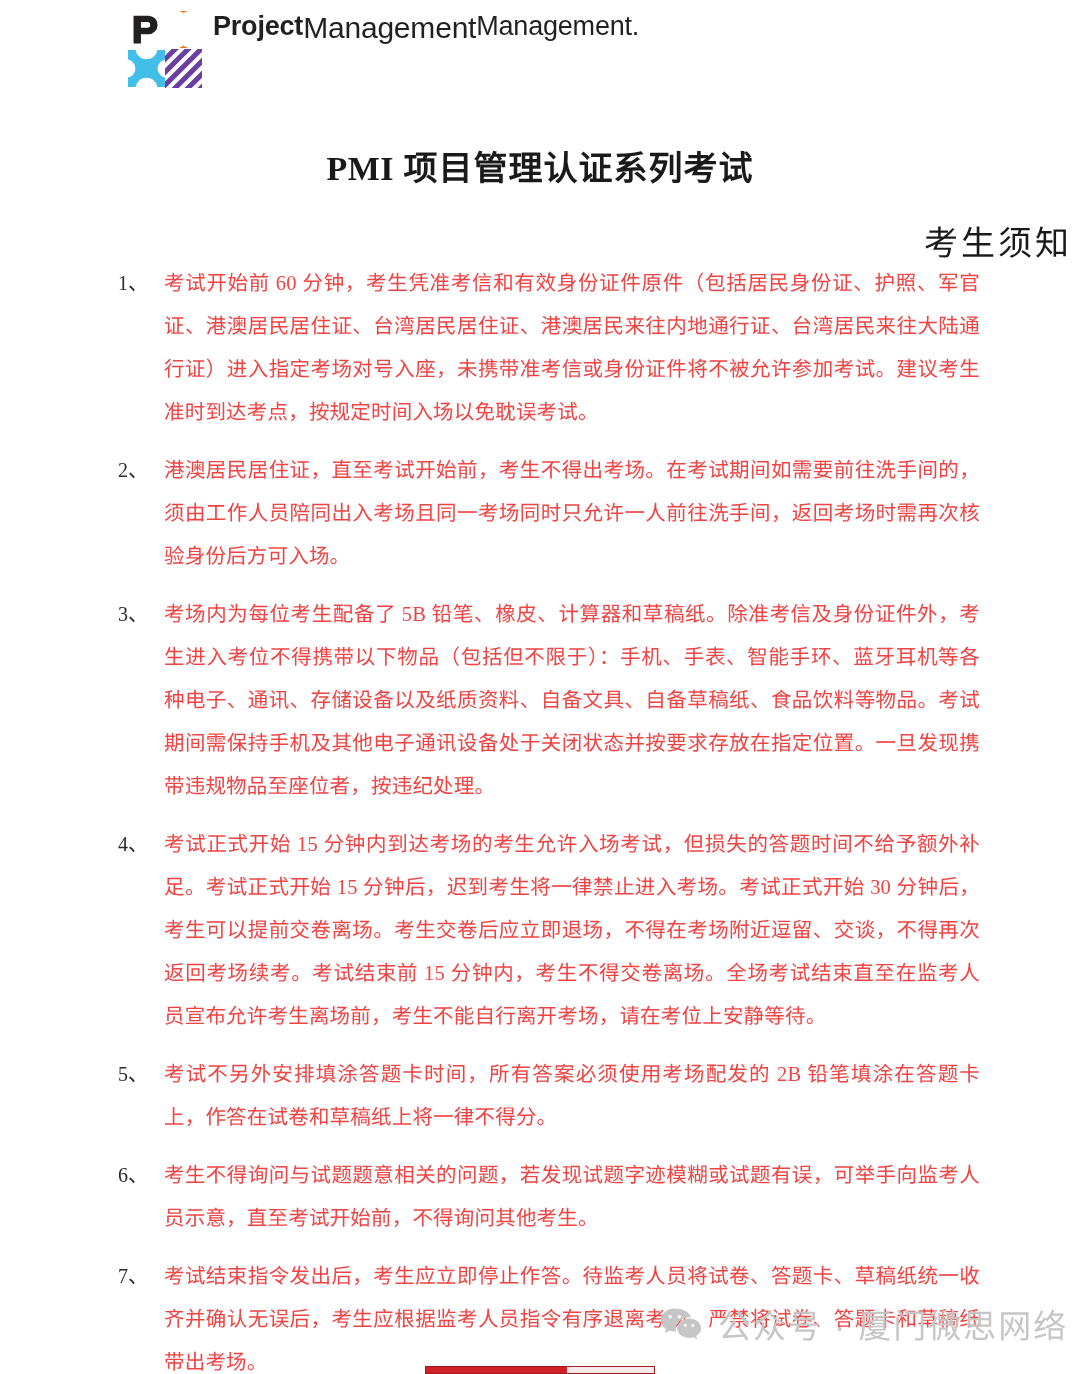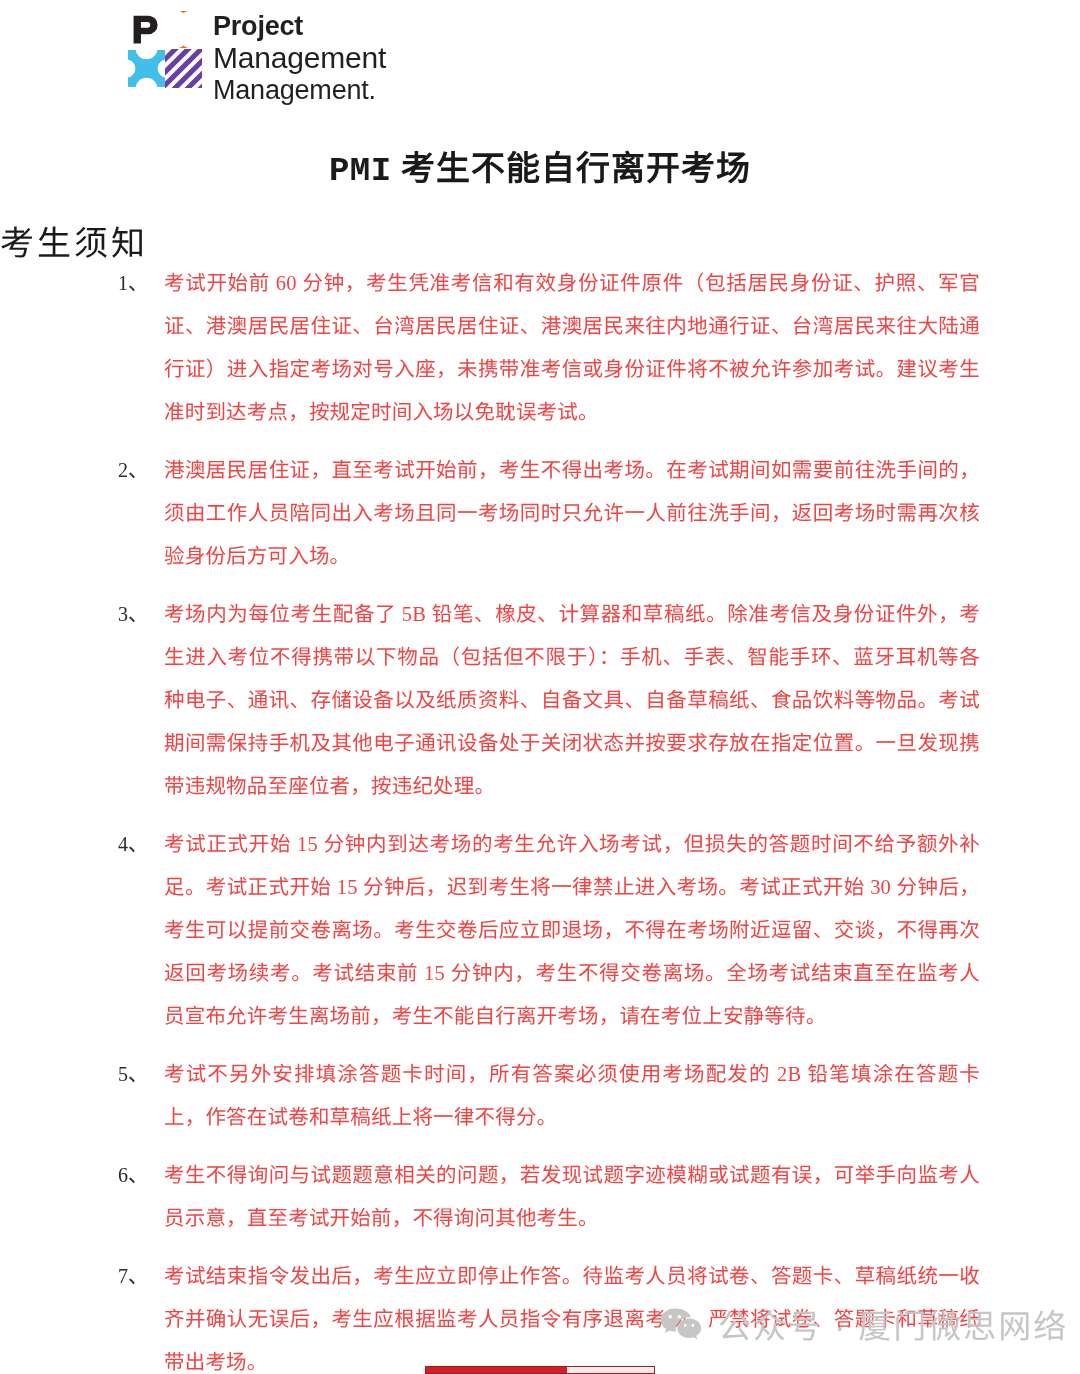--- a/index.html
+++ b/index.html
@@ -37,21 +37,21 @@
     height: 78px;
     display: grid;
     grid-template-columns: 1fr 1fr;
     grid-template-rows: 1fr 1fr;
     flex: none;
   }
   .logo-cell { position: relative; overflow: hidden; }
 
   .logo-wordmark {
     display: flex;
-    flex-direction: column;
+    flex-direction: row;
     justify-content: flex-start;
     padding-top: 1px;
     line-height: 1.12;
     font-family: "Liberation Sans", "DejaVu Sans", sans-serif;
     color: #231f20;
     letter-spacing: -0.2px;
   }
   .wm-1 { font-size: 27px; font-weight: 700; }
   .wm-2 { font-size: 30px; font-weight: 400; }
   .wm-3 { font-size: 27px; font-weight: 400; }
@@ -63,30 +63,30 @@
     right: 0;
     top: 118px;
     text-align: center;
     font-size: 34px;
     font-weight: 700;
     letter-spacing: 1px;
     color: #1a1a1a;
     font-family: "Liberation Serif", "DejaVu Serif", serif;
   }
   .doc-title .latin {
-    font-family: Liberation Mono, monospace;
+    font-family: Liberation Serif, serif;
     font-weight: 700;
     letter-spacing: 0.5px;
   }
   .doc-subtitle {
     position: absolute;
     left: 0;
-    right: 15px;
+    right: 8px;
     top: 188px;
-    text-align: left;
+    text-align: right;
     font-size: 34px;
     font-weight: 400;
     letter-spacing: 3px;
     color: #1a1a1a;
     font-family: Liberation Sans, sans-serif;
   }
 
   
   .notice-list {
     position: absolute;
@@ -208,21 +208,21 @@
       </div>
     </div>
 
     <div class="logo-wordmark">
       <span class="wm-1">Project</span>
       <span class="wm-2">Management</span>
       <span class="wm-3">Management.</span>
     </div>
   </div>
 
-  <h1 class="doc-title"><span class="latin">PMI</span><span> 考生不能自行离开考场</span></h1>
+  <h1 class="doc-title"><span class="latin">PMI</span><span> 项目管理认证系列考试</span></h1>
 
   <h2 class="doc-subtitle">考生须知</h2>
 
   <ol class="notice-list">
     <li class="notice-item">
       <span class="notice-num">1、</span>
       <span class="notice-text">考试开始前 60 分钟，考生凭准考信和有效身份证件原件（包括居民身份证、护照、军官证、港澳居民居住证、台湾居民居住证、港澳居民来往内地通行证、台湾居民来往大陆通行证）进入指定考场对号入座，未携带准考信或身份证件将不被允许参加考试。建议考生准时到达考点，按规定时间入场以免耽误考试。</span>
     </li>
     <li class="notice-item">
       <span class="notice-num">2、</span>

